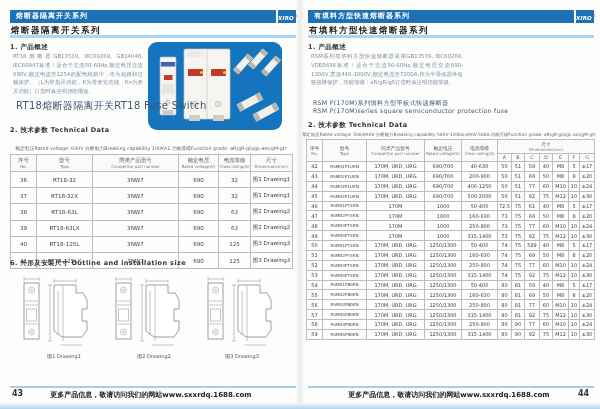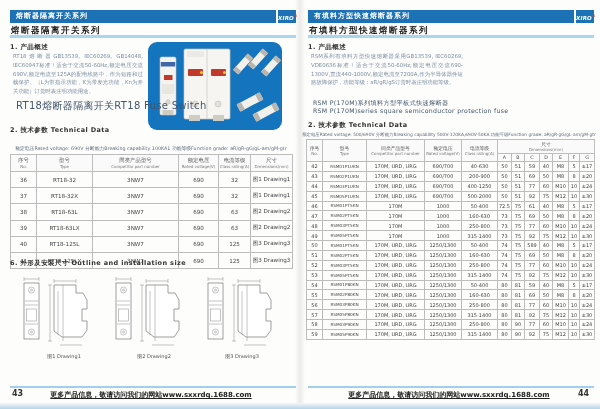--- a/index.html
+++ b/index.html
@@ -40,21 +40,21 @@
   #tbl-left td{padding:3.6px 0;}
   
   #tbl-right{top:139px;left:6px;width:288px;font-size:5px;}
   #tbl-right th{font-size:4.8px;padding:1px 0;}
   #tbl-right td{padding:1.45px 0;}
   #tbl-right td:nth-child(2){font-size:4.2px;}
   .cap{position:absolute;font-size:5px;color:#555;width:80px;text-align:center;}
   .frule{position:absolute;top:386px;left:8px;width:286px;height:2px;background:#a2cfec;}
   .pnum{position:absolute;top:389px;font-size:8px;font-weight:bold;color:#333;}
   .footer{position:absolute;top:390px;left:28px;width:242px;text-align:center;font-size:7px;
-        font-weight:bold;color:#222;text-decoration:underline;white-space:nowrap;}
+        font-weight:bold;color:#222;white-space:nowrap;}
   svg{position:absolute;}
   .dim{stroke:#8a8a8a;stroke-width:.5;fill:none;}
   .body-line{stroke:#777;stroke-width:.7;fill:#fff;}
 </style>
 </head>
 <body>
 
 <div id="sheet">
 
   <div class="page" id="page-left">

